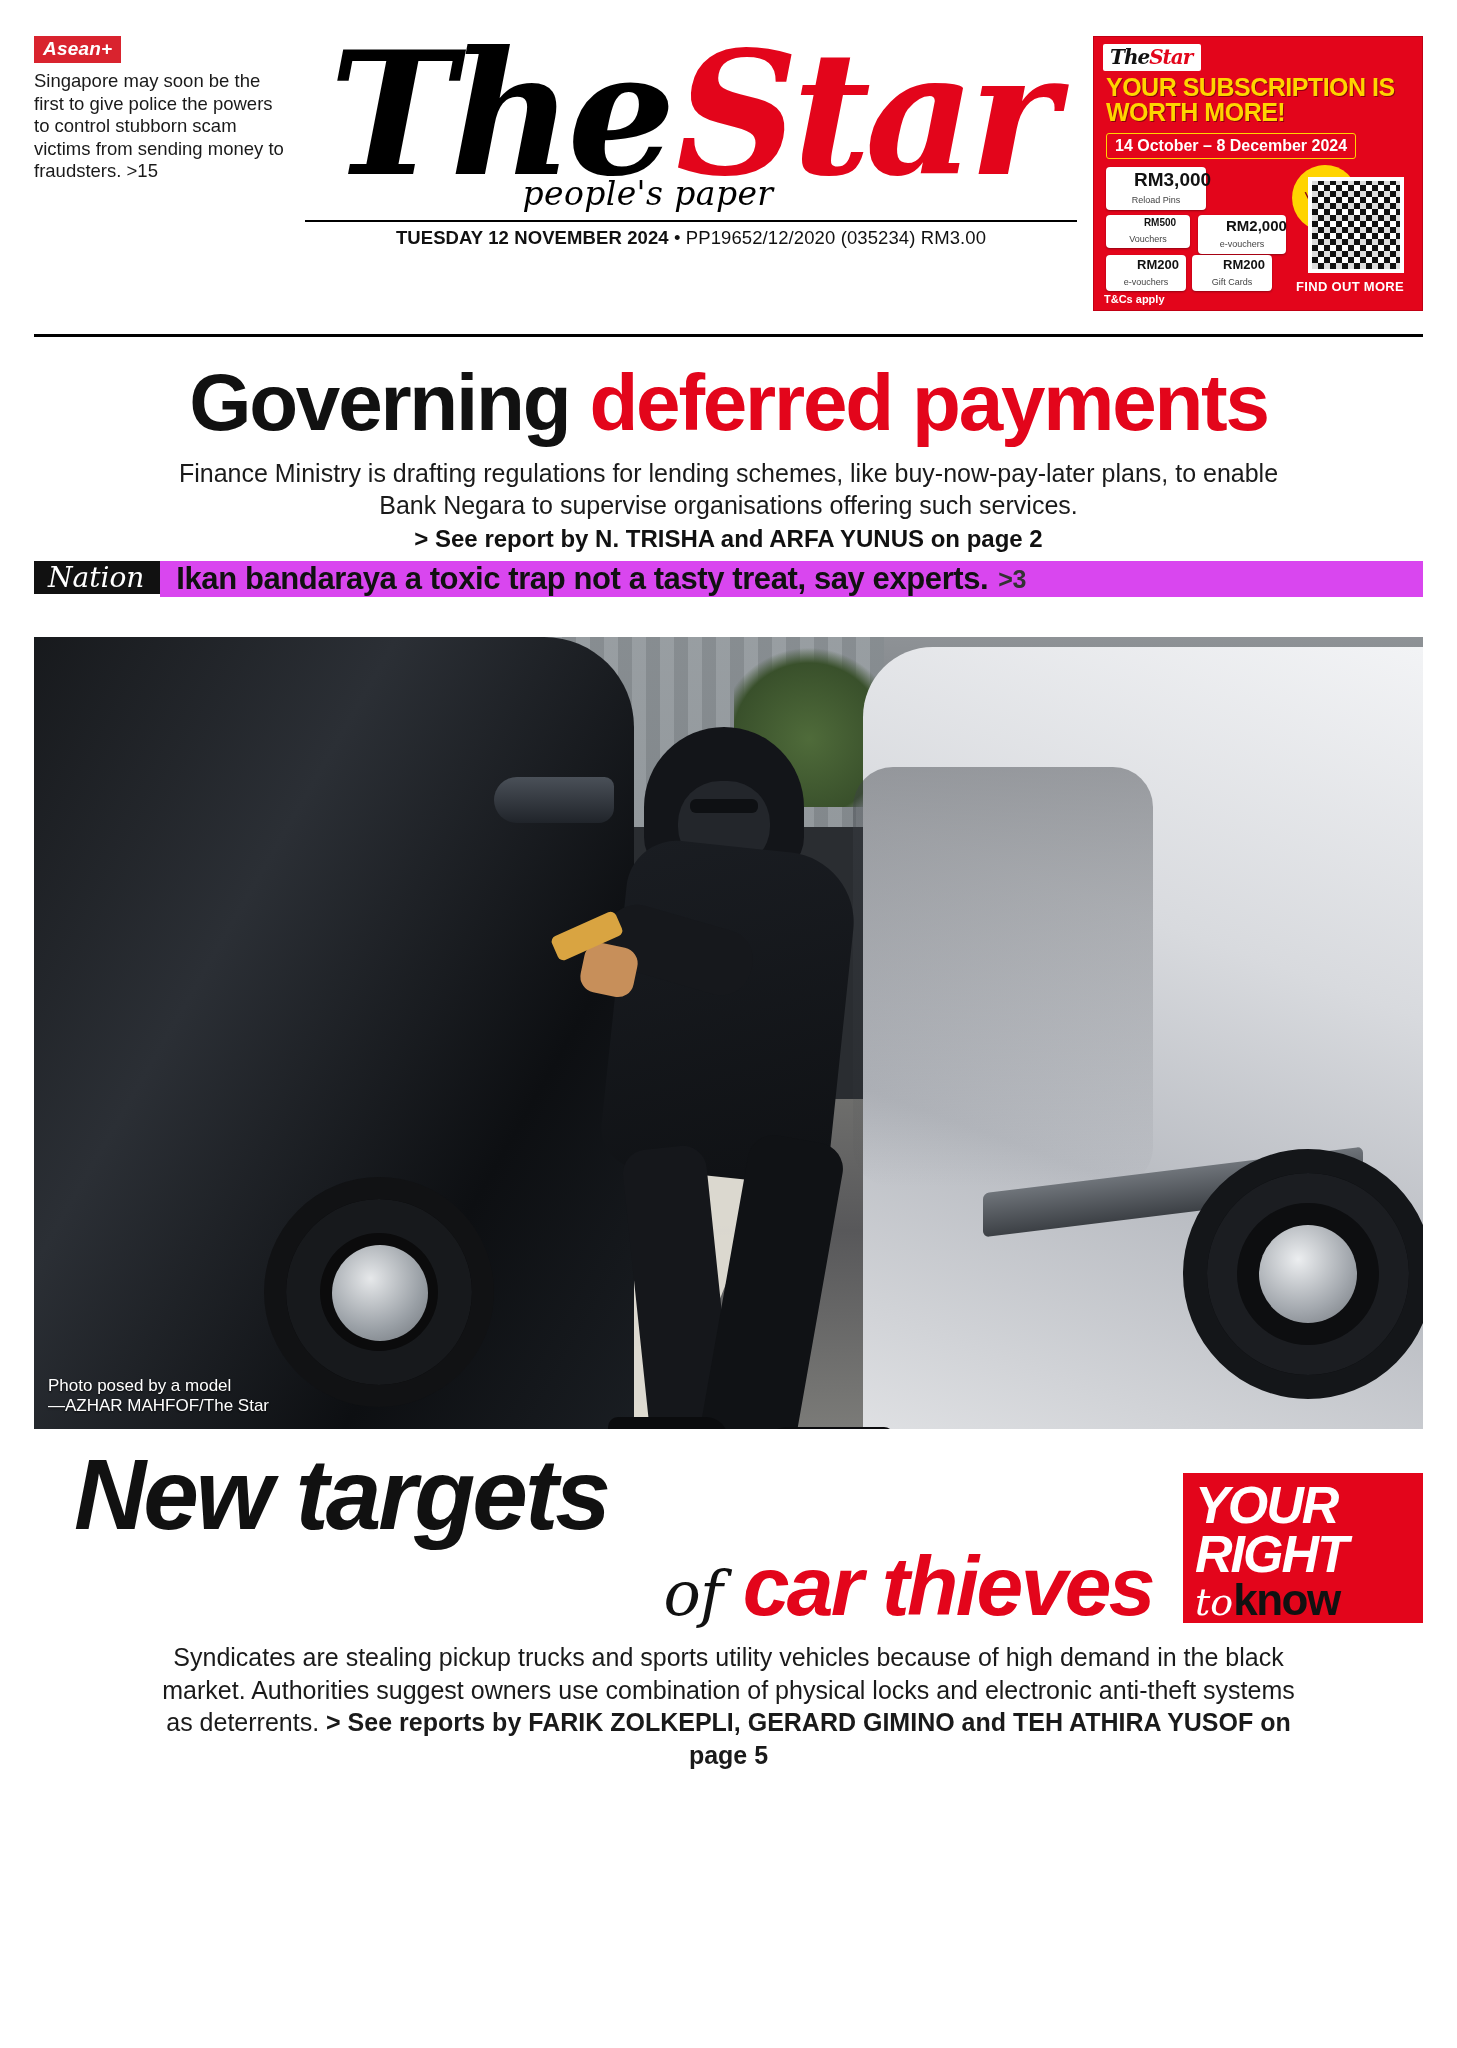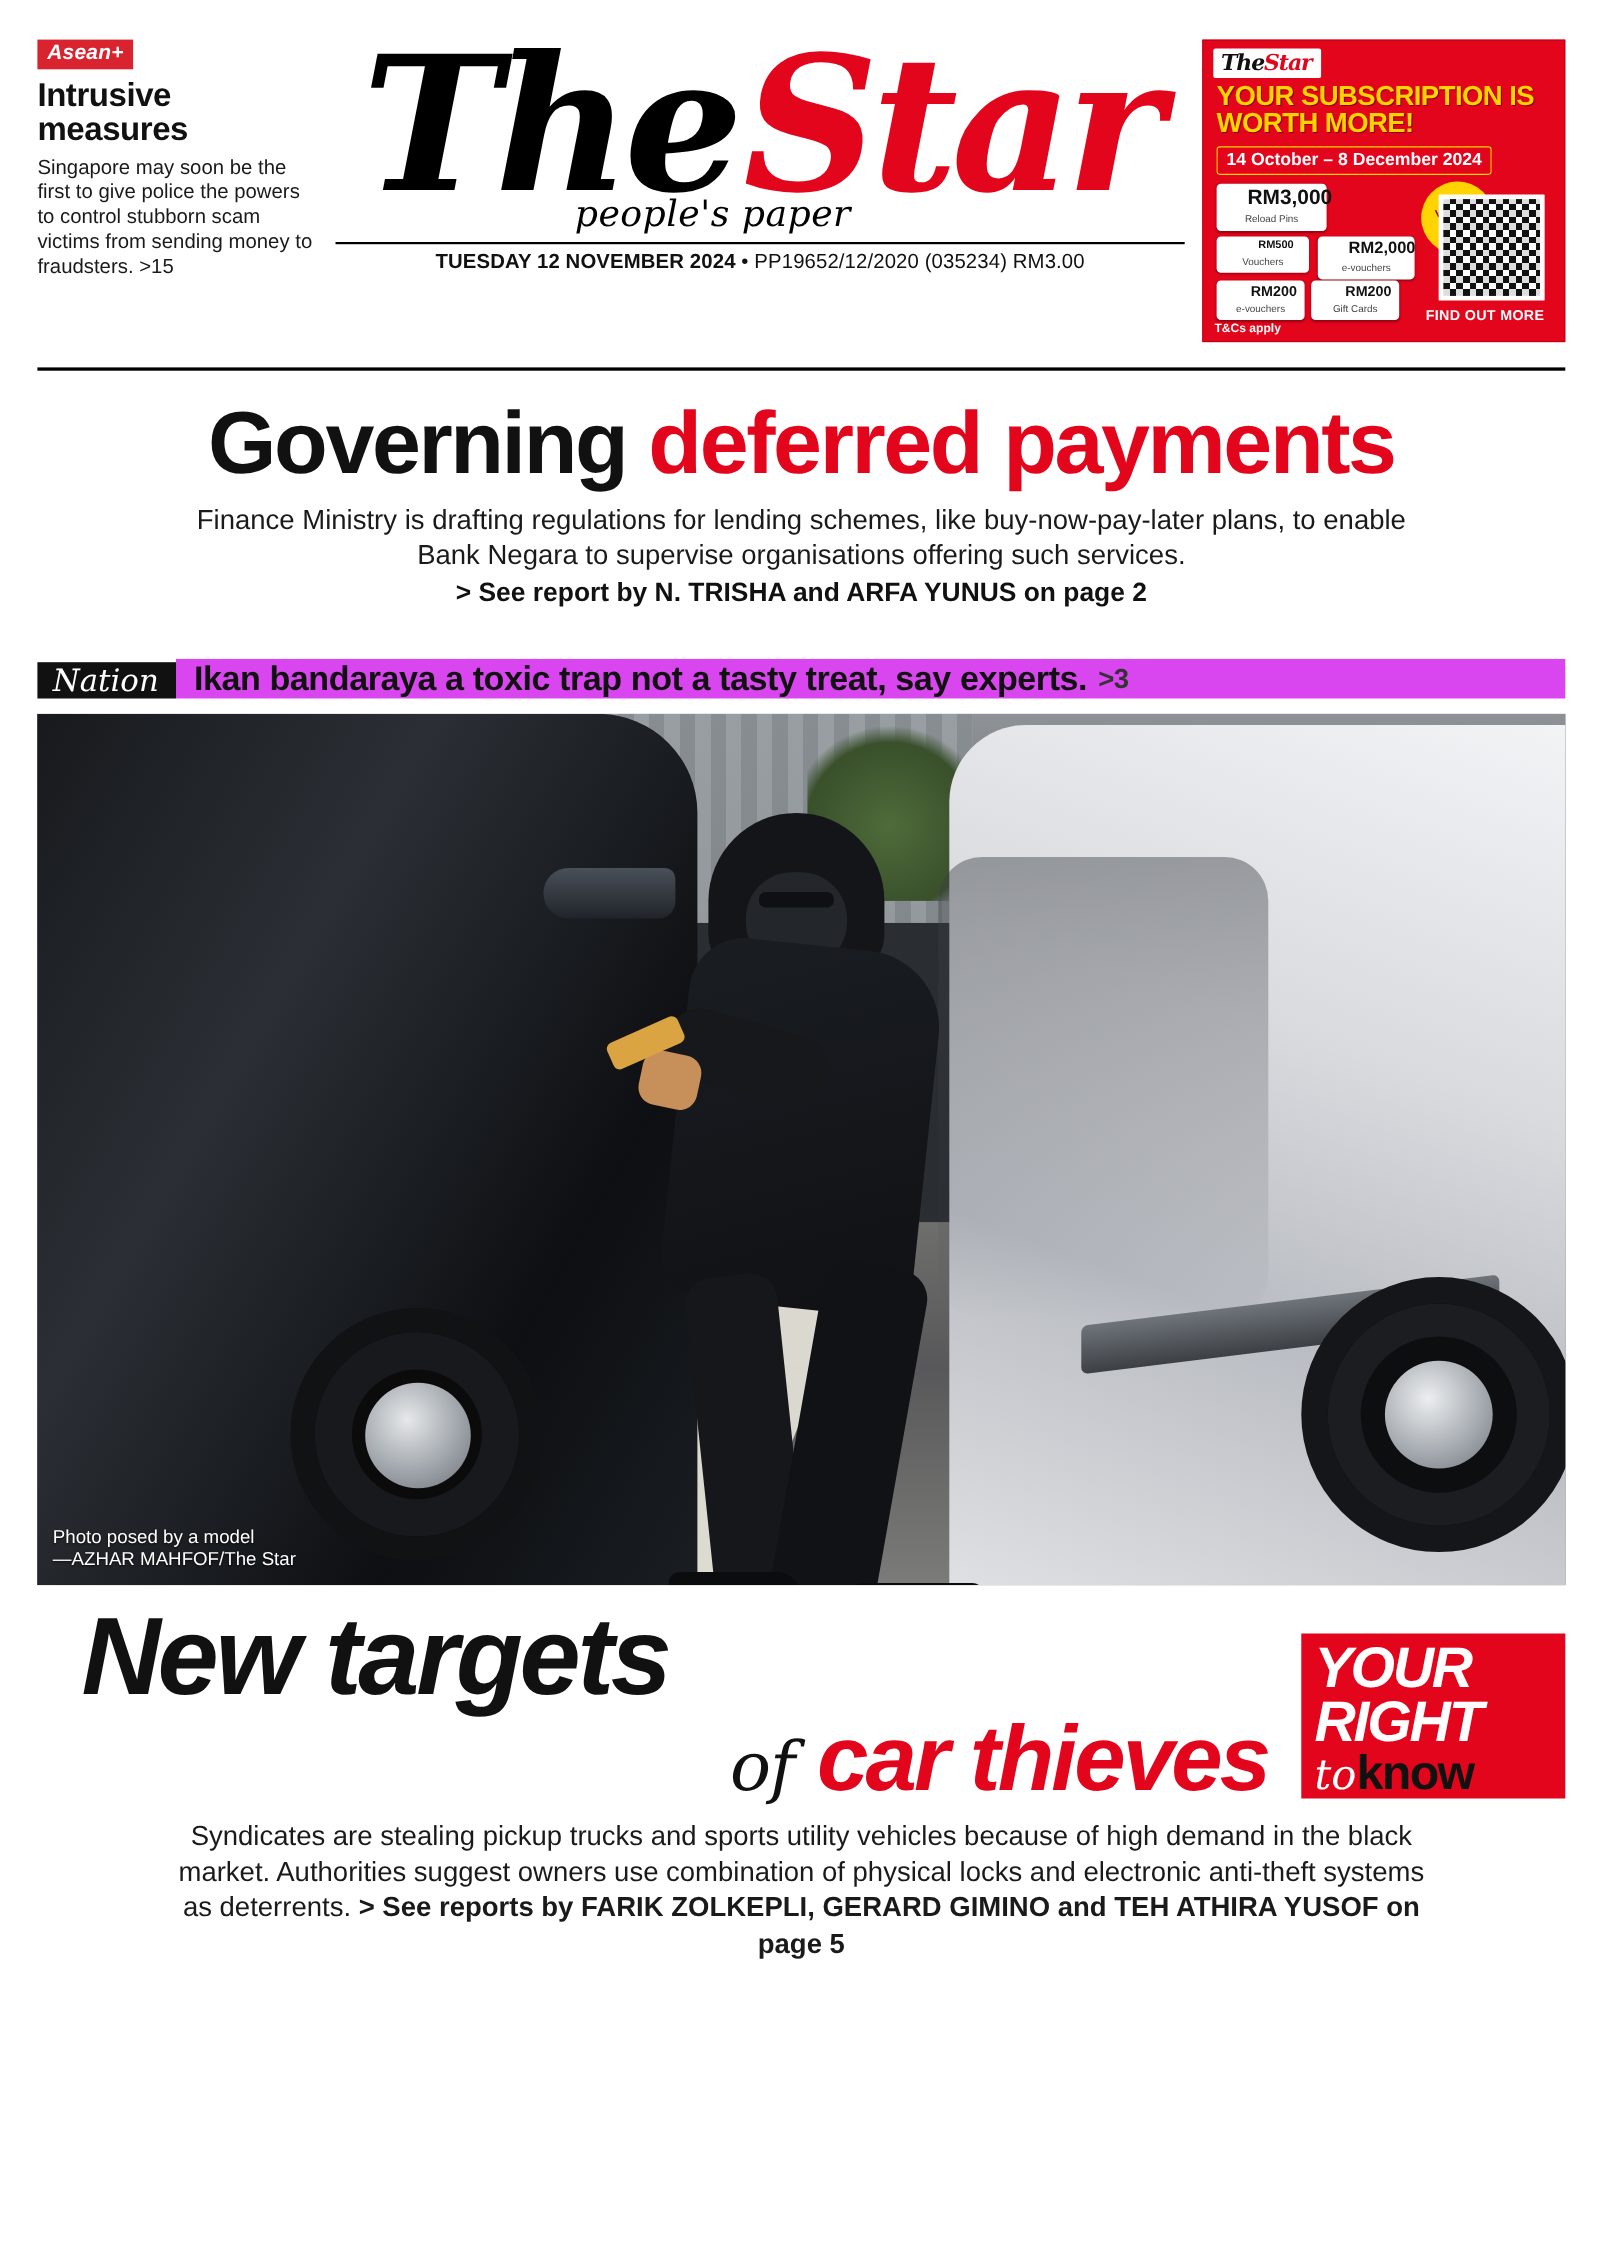--- a/index.html
+++ b/index.html
@@ -224,23 +224,23 @@
   }
   .topstory .byline {
     font-size: 24px;
     font-weight: bold;
     margin-top: 4px;
   }
 
   
   .banner {
     display: flex;
-    align-items: flex-end;
+    align-items: flex-start;
     height: 62px;
-    margin-top: 20px;
+    margin-top: 8px;
   }
   .banner-tag {
     background: #111;
     color: #fff;
     font-style: italic;
     font-size: 28px;
     display: flex;
     align-items: center;
     padding: 0 16px 0 14px;
     font-family: "DejaVu Serif", serif;
@@ -483,21 +483,20 @@
 </style>
 </head>
 <body>
 
 <div class="page">
 
   <div class="masthead">
 
     <div class="ear-left">
       <div class="ear-tag">Asean+</div>
-      <div class="ear-head">Intrusive measures</div>
       <div class="ear-body">Singapore may soon be the first to give police the powers to control stubborn scam victims from sending money to fraudsters. &gt;15</div>
     </div>
 
     <div class="logo-block">
       <div class="logo-wrap">
         <div class="logo-the-star">
           <span class="logo-the">The</span><span class="logo-star">Star</span>
         </div>
         <div class="logo-tag">people's paper</div>
       </div>

